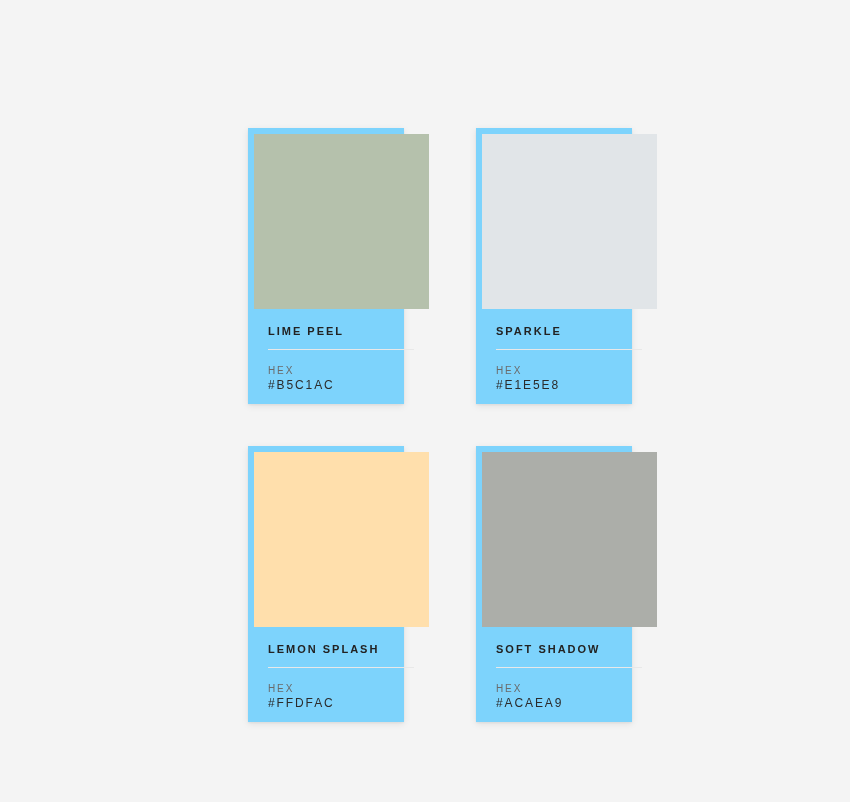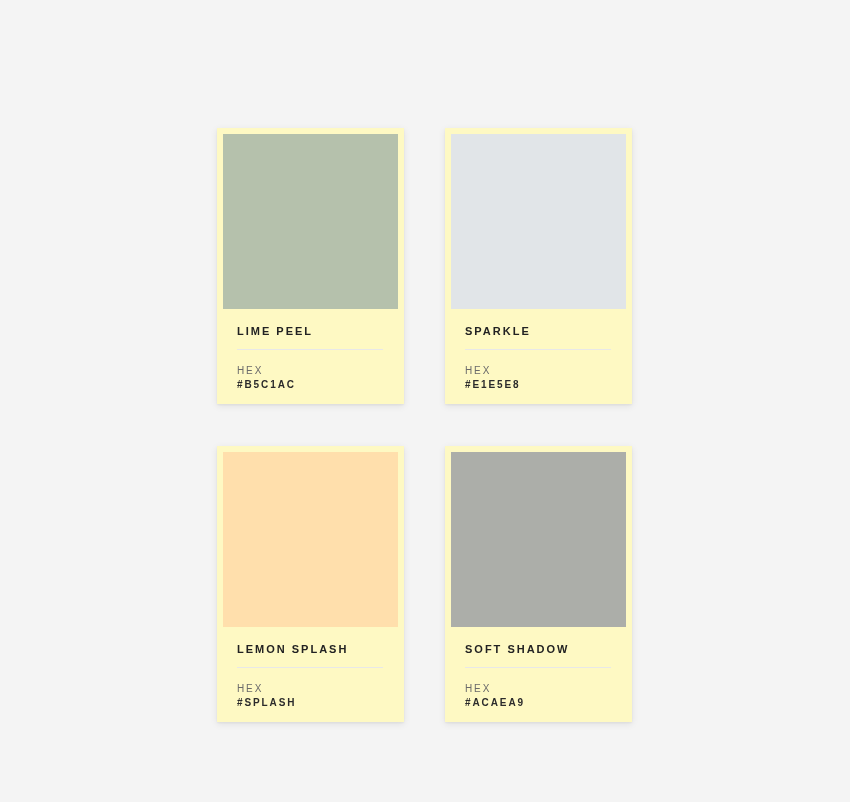--- a/index.html
+++ b/index.html
@@ -28,27 +28,28 @@
     left: 217px;
     top: 128px;
     width: 416px;
     display: grid;
     grid-template-columns: 187px 187px;
     column-gap: 41px;
     row-gap: 42px;
   }
 
   .swatch-card {
-    background: #fef9c3;
+    background: #7dd3fc;
     box-shadow: 0 2px 7px rgba(0,0,0,0.085), 0 1px 2px rgba(0,0,0,0.05);
     padding: 6px 6px 0 6px;
     box-sizing: border-box;
     height: 276px;
     display: flex;
     flex-direction: column;
+    margin-left: 31px;
   }
 
   .color-chip {
     width: 175px;
     height: 175px;
     flex: 0 0 auto;
   }
 
   .card-body {
     padding: 16px 14px 0 14px;
@@ -79,22 +80,22 @@
 
   .hex-label {
     font-size: 10px;
     font-weight: normal;
     letter-spacing: 1.9px;
     color: #6a6a6a;
     line-height: 14px;
   }
 
   .hex-value {
-    font-size: 10px;
-    font-weight: bold;
+    font-size: 12px;
+    font-weight: normal;
     letter-spacing: 1.9px;
     color: #2b2b2b;
     line-height: 14px;
   }
 </style>
 </head>
 <body style="background: rgb(244, 244, 244);">
 
 <div id="palette-board">
   <div class="swatch-grid">
@@ -123,21 +124,21 @@
       </div>
     </div>
 
     <div class="swatch-card">
       <div class="color-chip" style="background: rgb(255, 223, 172);"></div>
       <div class="card-body">
         <div class="color-name">LEMON SPLASH</div>
         <div class="card-divider"></div>
         <div class="hex-block">
           <div class="hex-label">HEX</div>
-          <div class="hex-value">#SPLASH</div>
+          <div class="hex-value">#FFDFAC</div>
         </div>
       </div>
     </div>
 
     <div class="swatch-card">
       <div class="color-chip" style="background: rgb(172, 174, 169);"></div>
       <div class="card-body">
         <div class="color-name">SOFT SHADOW</div>
         <div class="card-divider"></div>
         <div class="hex-block">

